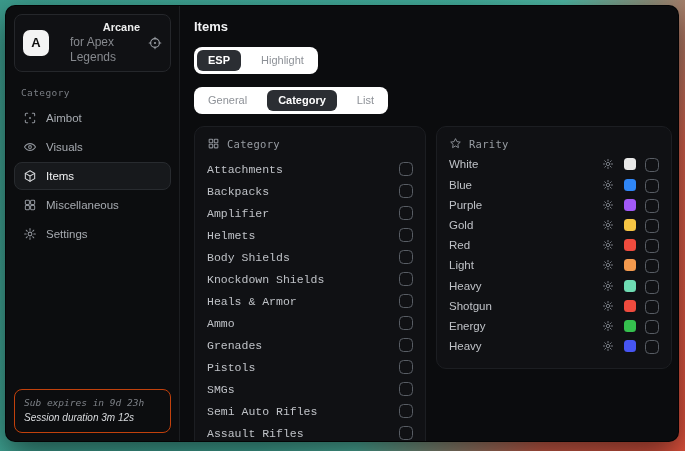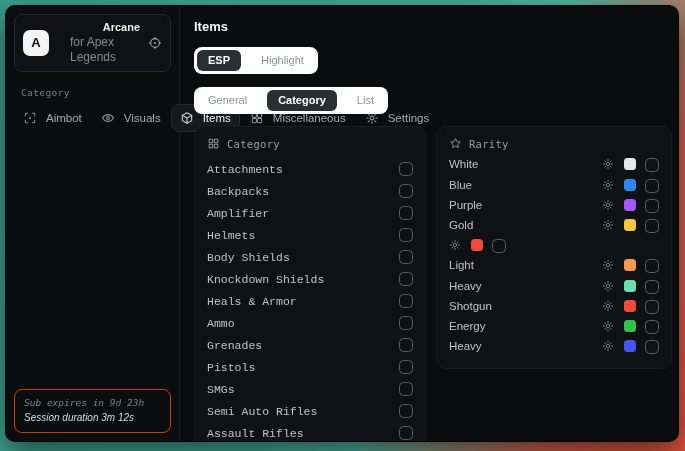--- a/index.html
+++ b/index.html
@@ -15,21 +15,21 @@
   .brand-card{display:flex;align-items:center;gap:8px;border:1px solid #25272b;background:#101114;
     border-radius:8px;padding:6px 8px;}
   .logo{width:26px;height:26px;border-radius:7px;background:#f4f4f4;color:#111;font-weight:bold;
     font-size:13px;display:flex;align-items:center;justify-content:center;flex:0 0 26px;}
   .brand-text{flex:1;line-height:1.25;min-width:0;}
   .brand-name{font-size:11px;font-weight:700;color:#eceded;text-align:right;}
   .brand-sub{font-size:12px;color:#86898e;padding-left:13px;}
   .brand-target{color:#9a9ea4;display:flex;}
   .section-label{font-family:"DejaVu Sans Mono",monospace;font-size:9.5px;color:#7a7e84;
     letter-spacing:.4px;margin:15px 0 6px 7px;}
-  .nav{display:flex;flex-direction:row;gap:1px;}
+  .nav{display:flex;flex-direction:column;gap:1px;}
   .nav-item{display:flex;align-items:center;gap:9px;height:26px;padding:0 8px;border-radius:8px;
     color:#a7abb1;font-size:11.5px;border:1px solid transparent;cursor:default;}
   .nav-item .icon{display:flex;color:#8f939a;}
   .nav-item.selected{background:#17191c;border-color:#282b2f;color:#f1f2f3;}
   .nav-item.selected .icon{color:#d6d8db;}
   .sidebar-spacer{flex:1;}
   .session-box{border:1px solid #c2410c;border-radius:8px;padding:6px 9px 7px;line-height:1.5;font-style:italic;}
   .session-expires{font-family:"DejaVu Sans Mono",monospace;font-size:9.5px;color:#7d8187;}
   .session-duration{font-size:10px;color:#d9dbde;}
 
@@ -274,20 +274,21 @@
                 <span class="row-gear">
                   <svg width="12" height="12" viewBox="0 0 24 24" fill="none" stroke="currentColor" stroke-width="2" stroke-linecap="round">
                     <circle cx="12" cy="12" r="3.4"></circle>
                     <path d="M12 2.8v2.7M12 18.5v2.7M2.8 12h2.7M18.5 12h2.7M5.5 5.5l1.9 1.9M16.6 16.6l1.9 1.9M18.5 5.5l-1.9 1.9M7.4 16.6l-1.9 1.9"></path>
                   </svg>
                 </span>
                 <span class="swatch" style="background:#f6c544"></span>
                 <span class="checkbox"></span>
               </div>
               <div class="rar-row">
+                <span class="row-label">Red</span>
                 <span class="row-gear">
                   <svg width="12" height="12" viewBox="0 0 24 24" fill="none" stroke="currentColor" stroke-width="2" stroke-linecap="round">
                     <circle cx="12" cy="12" r="3.4"></circle>
                     <path d="M12 2.8v2.7M12 18.5v2.7M2.8 12h2.7M18.5 12h2.7M5.5 5.5l1.9 1.9M16.6 16.6l1.9 1.9M18.5 5.5l-1.9 1.9M7.4 16.6l-1.9 1.9"></path>
                   </svg>
                 </span>
                 <span class="swatch" style="background:#ef4b3e"></span>
                 <span class="checkbox"></span>
               </div>
               <div class="rar-row">

